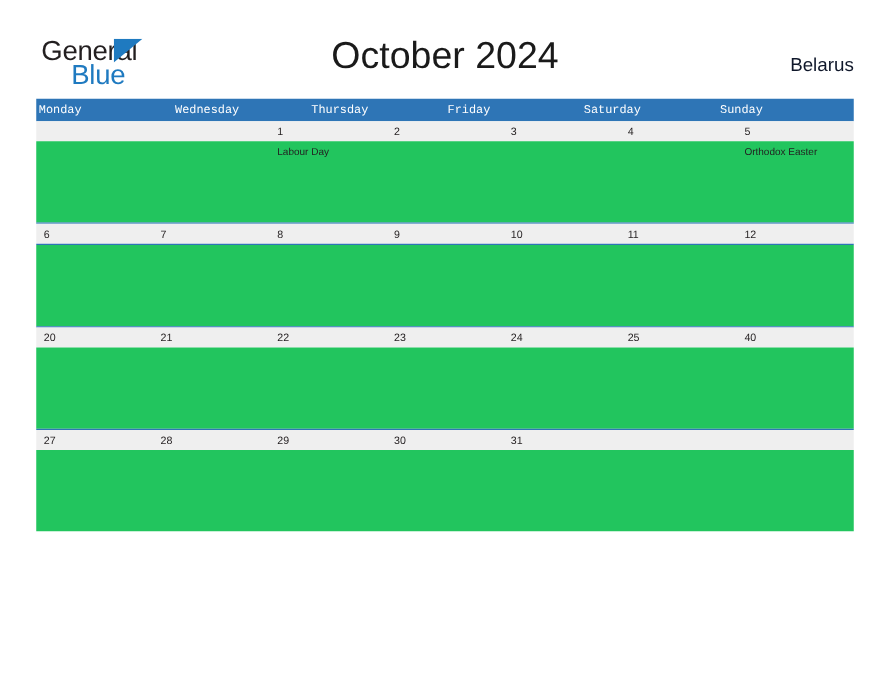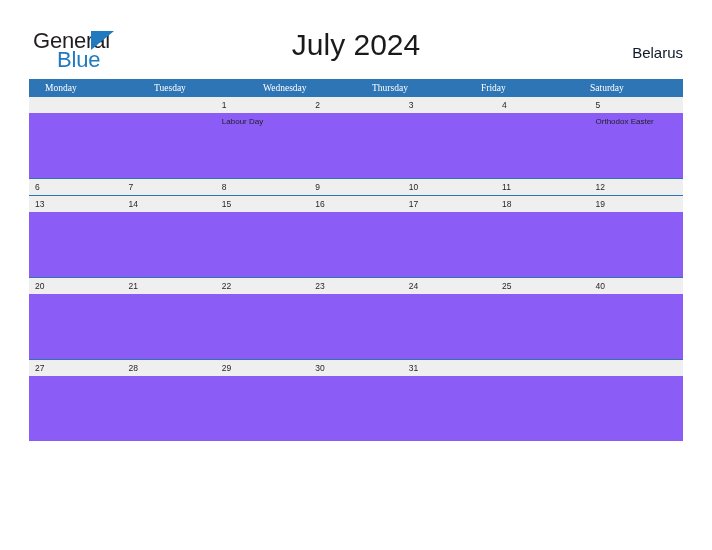--- a/index.html
+++ b/index.html
@@ -89,23 +89,23 @@
     display: flex;
     width: 100%;
     background: #2e75b6;
     height: 18px;
   }
   .weekday-cell {
     flex: 1 1 0;
     color: #ffffff;
     font-size: 9.5px;
     line-height: 18px;
-    padding-left: 16px;
+    padding-left: 2px;
     box-sizing: border-box;
-    font-family: Liberation Serif, serif;
+    font-family: Liberation Mono, monospace;
     white-space: nowrap;
     overflow: hidden;
   }
 
   .week-row {
     width: 100%;
     position: relative;
   }
   .week-row .rule {
     height: 1px;
@@ -126,21 +126,21 @@
     color: #231f20;
     padding-left: 6px;
     box-sizing: border-box;
     font-family: "Liberation Sans", sans-serif;
   }
 
   .event-band {
     display: flex;
     width: 100%;
     height: 65px;
-    background: #8b5cf6;
+    background: #22c55e;
   }
   .event-cell {
     flex: 1 1 0;
     padding: 3px 5px 0 6px;
     box-sizing: border-box;
     font-size: 8px;
     line-height: 12.5px;
     color: #231f20;
     font-family: "Liberation Sans", sans-serif;
     word-wrap: break-word;
@@ -157,34 +157,34 @@
   <div class="logo">
     <span class="logo-general">General</span>
     <span class="logo-flag">
       <svg width="24" height="20" viewBox="0 0 24 20" xmlns="http://www.w3.org/2000/svg">
         <polygon points="0,0 23,0 0,19" fill="#1f7ac0"></polygon>
       </svg>
     </span>
     <span class="logo-blue">Blue</span>
   </div>
 
-  <div class="cal-title">July 2024</div>
+  <div class="cal-title">October 2024</div>
 
   <div class="country-label">Belarus</div>
 </div>
 
 <div class="calendar">
 
   <div class="weekday-row">
     <div class="weekday-cell">Monday</div>
-    <div class="weekday-cell">Tuesday</div>
     <div class="weekday-cell">Wednesday</div>
     <div class="weekday-cell">Thursday</div>
     <div class="weekday-cell">Friday</div>
     <div class="weekday-cell">Saturday</div>
+    <div class="weekday-cell">Sunday</div>
   </div>
 
   <div class="week-row first">
 
     <div class="daynum-band">
       <div class="daynum-cell"></div>
       <div class="daynum-cell"></div>
       <div class="daynum-cell">1</div>
       <div class="daynum-cell">2</div>
       <div class="daynum-cell">3</div>
@@ -224,29 +224,20 @@
       <div class="daynum-cell">8</div>
       <div class="daynum-cell">9</div>
       <div class="daynum-cell">10</div>
       <div class="daynum-cell">11</div>
       <div class="daynum-cell">12</div>
     </div>
   </div>
 
   <div class="week-row">
     <div class="rule"></div>
-    <div class="daynum-band">
-      <div class="daynum-cell">13</div>
-      <div class="daynum-cell">14</div>
-      <div class="daynum-cell">15</div>
-      <div class="daynum-cell">16</div>
-      <div class="daynum-cell">17</div>
-      <div class="daynum-cell">18</div>
-      <div class="daynum-cell">19</div>
-    </div>
     <div class="event-band">
       <div class="event-cell">
           <span class="event-text"></span>
         </div>
       <div class="event-cell">
           <span class="event-text"></span>
         </div>
       <div class="event-cell">
           <span class="event-text"></span>
         </div>

